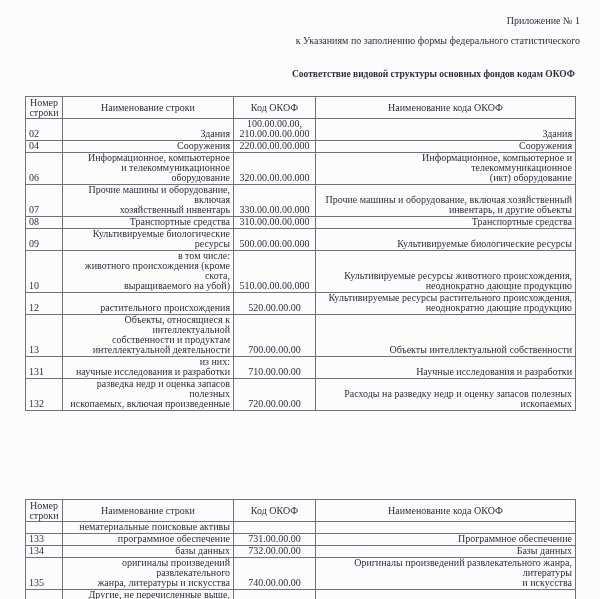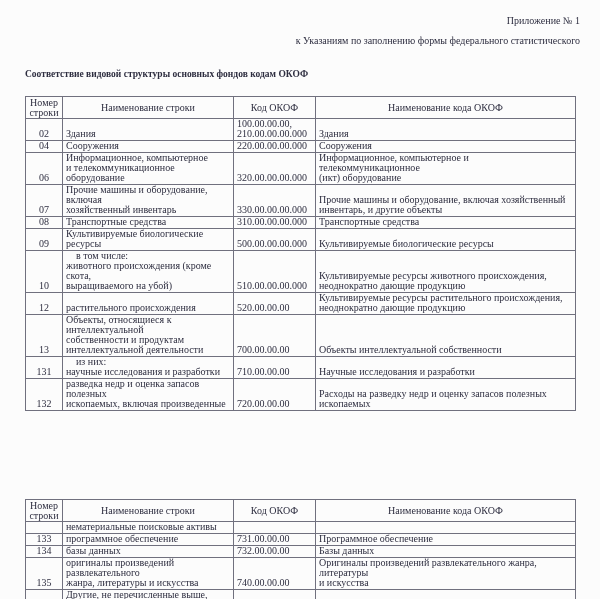--- a/index.html
+++ b/index.html
@@ -15,21 +15,21 @@
 
   .annotation {
     text-align: right;
     font-size: 10px;
     line-height: 10px;
     margin-right: -5px;
     white-space: pre-line;
   }
 
   .doc-title {
-    text-align: left;
+    text-align: right;
     font-weight: bold;
     font-size: 9.5px;
     margin-top: 13px;
   }
 
   table.okof {
     border-collapse: collapse;
     width: 550px;
     table-layout: fixed;
     font-size: 10px;
@@ -47,23 +47,23 @@
     vertical-align: middle;
     height: 21px;
     padding: 1px 2px;
     line-height: 9.5px;
   }
   table.okof td {
     vertical-align: bottom;
     padding: 0 3px 1px 3px;
     white-space: pre-line;
   }
-  td.c-num  { text-align: center; }
-  td.c-code { }
-  td.c-name, td.c-okof { text-align: left; }
+  td.c-num  { text-align: left; }
+  td.c-code { text-align: center; }
+  td.c-name, td.c-okof { text-align: right; }
 
   col.w-num  { width: 37px; }
   col.w-name { width: 171px; }
   col.w-code { width: 82px; }
   col.w-okof { width: 260px; }
 </style>
 </head>
 <body>
 
 <div class="page">

